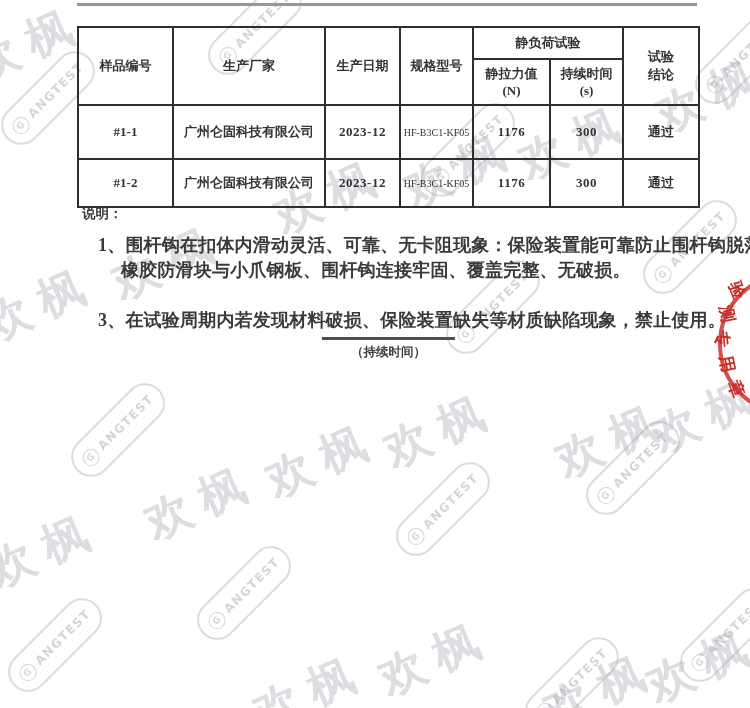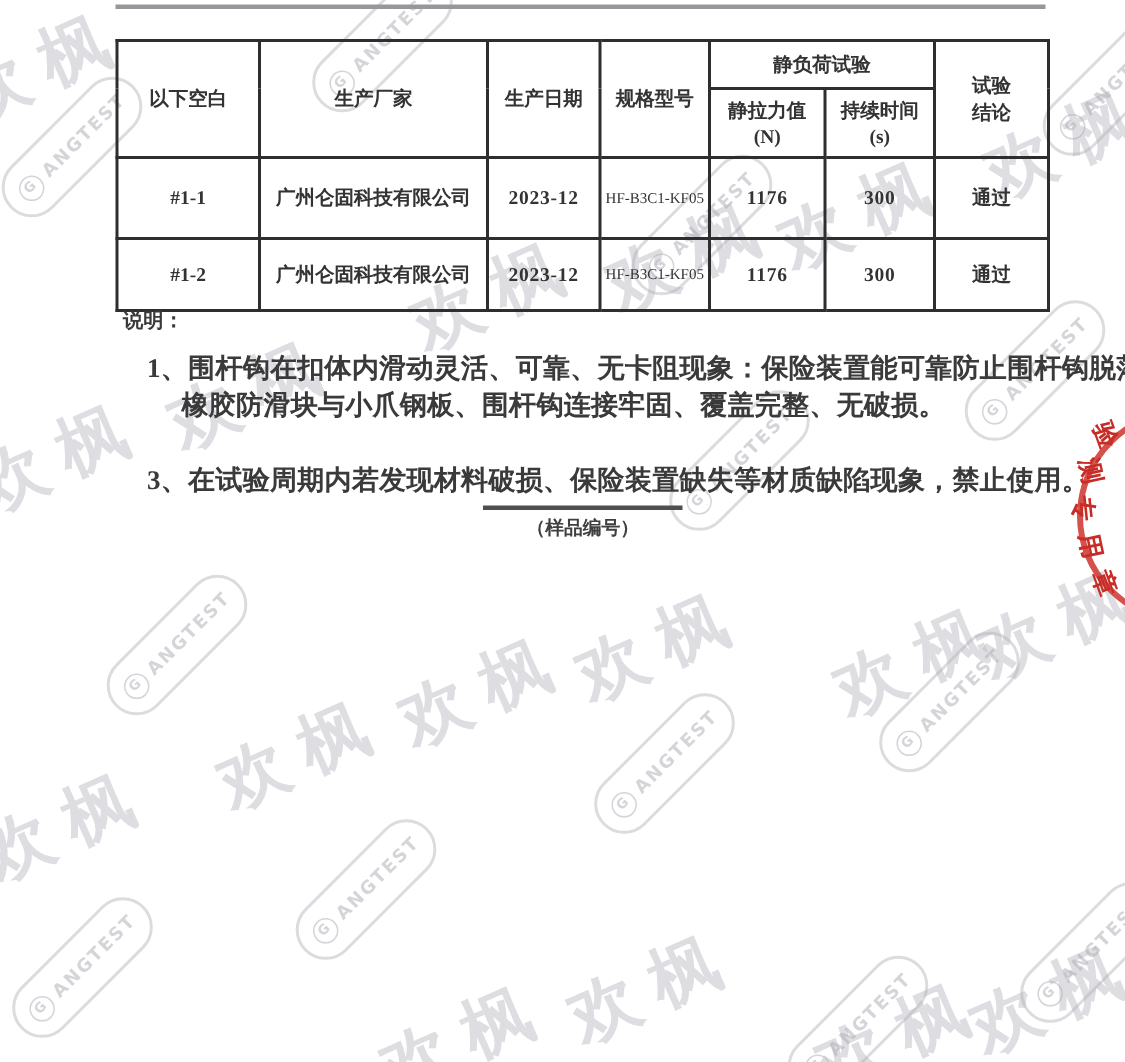--- a/index.html
+++ b/index.html
@@ -185,21 +185,21 @@
         <col style="width:95px">
           <col style="width:152px">
           <col style="width:75px">
         <col style="width:73px">
           <col style="width:77px">
           <col style="width:73px">
         <col style="width:76px">
       </colgroup>
       <tbody>
           <tr style="height:32px">
-        <th rowspan="2">以下空白</th>
+        <th rowspan="2">样品编号</th>
         <th rowspan="2">生产厂家</th>
         <th rowspan="2">生产日期</th>
         <th rowspan="2">规格型号</th>
         <th colspan="2">静负荷试验</th>
         <th rowspan="2">
           <span>试验</span><br>
           <span>结论</span>
         </th>
       </tr>
       <tr style="height:46px">
@@ -232,21 +232,21 @@
       </tr>
     </tbody>
       </table>
 
     <div class="note-title">说明：</div>
     <div class="note-line" id="note-l1">1、围杆钩在扣体内滑动灵活、可靠、无卡阻现象：保险装置能可靠防止围杆钩脱落，小爪连接牢固，活动灵活，</div>
     <div class="note-line" id="note-l2">橡胶防滑块与小爪钢板、围杆钩连接牢固、覆盖完整、无破损。</div>
     <div class="note-line" id="note-l4">3、在试验周期内若发现材料破损、保险装置缺失等材质缺陷现象，禁止使用。</div>
 
     <div id="end-divider"></div>
-    <div id="blank-note">（样品编号）</div>
+    <div id="blank-note">（持续时间）</div>
 
   </div>
 
   <div id="seal">
     <div id="seal-ring"></div>
   <span class="seal-char" style="left: 737px; top: 290px; transform: translate(-50%, -50%) rotate(70deg); color: rgb(199, 44, 38);">验</span>
       <span class="seal-char" style="left: 727px; top: 314px; transform: translate(-50%, -50%) rotate(78deg); color: rgb(199, 44, 38);">测</span>
       <span class="seal-char" style="left: 722px; top: 339px; transform: translate(-50%, -50%) rotate(84deg); color: rgb(199, 44, 38);">专</span>
       <span class="seal-char" style="left: 727px; top: 364px; transform: translate(-50%, -50%) rotate(78deg); color: rgb(199, 44, 38);">用</span>
       <span class="seal-char" style="left: 736px; top: 389px; transform: translate(-50%, -50%) rotate(70deg); color: rgb(199, 44, 38);">章</span>

